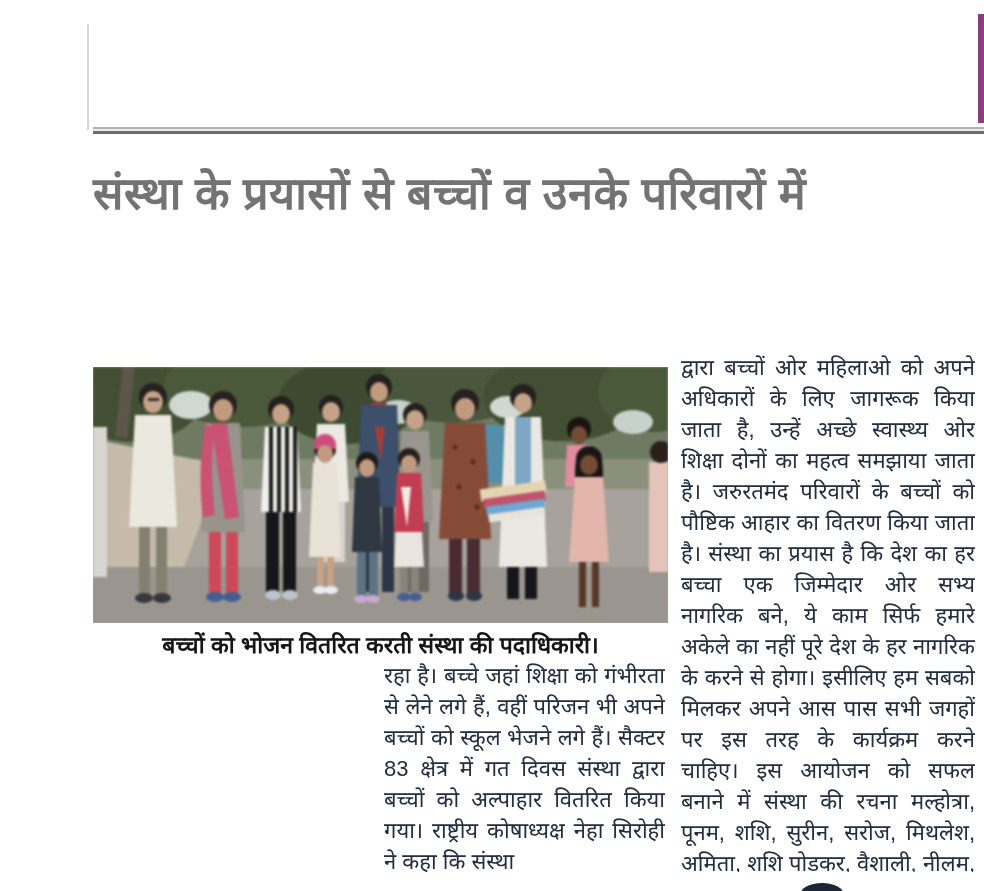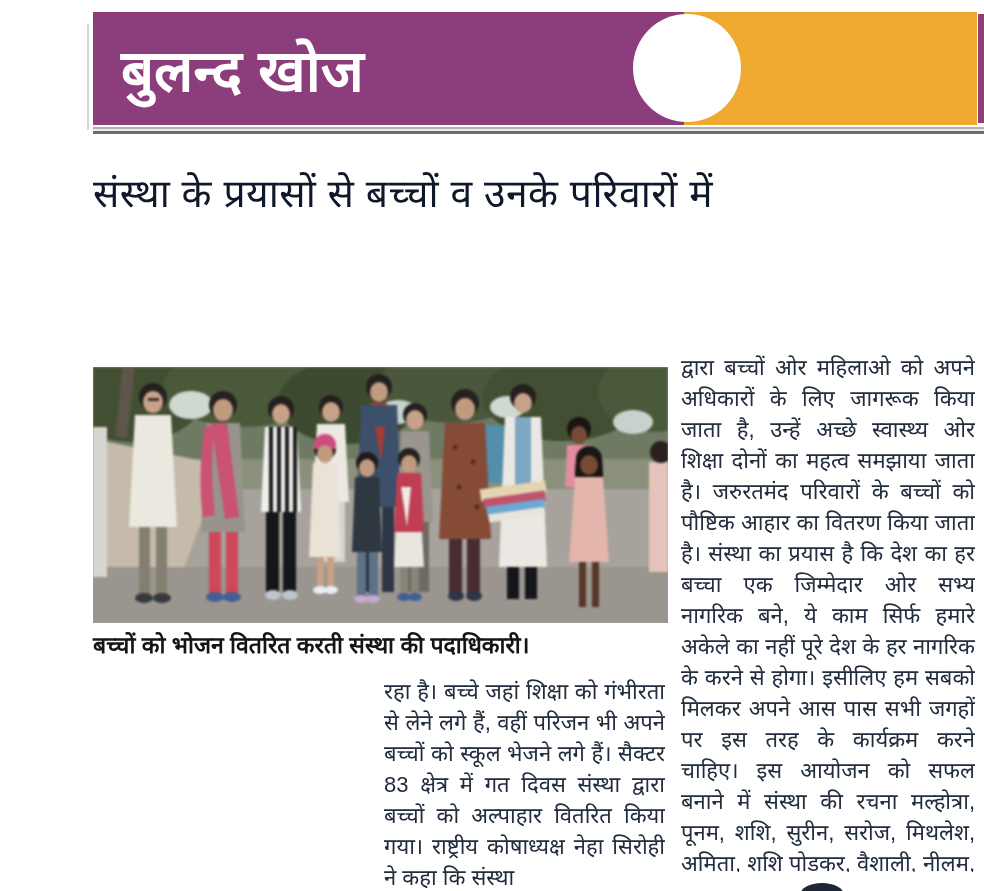--- a/index.html
+++ b/index.html
@@ -34,59 +34,54 @@
   .left-edge-line{
     position:absolute;left:87px;top:24px;width:2px;height:106px;background:#d6d6d6;
   }
   .divider{
     position:absolute;left:93px;top:127px;width:891px;height:7px;
     background:linear-gradient(#b2b2b2 0 2px,#ececec 2px 4px,#6e6e6e 4px 7px);
   }
   
   .headline{
     position:absolute;left:93px;top:146px;width:882px;
-    color:#0f172a;font-weight:400;font-size:39px;line-height:96px;
+    color:#737373;font-weight:700;font-size:45px;line-height:96px;
     letter-spacing:0.5px;
   }
   .headline .l1{white-space:nowrap;}
   .headline .l2{text-align:center;}
   
   .photo{
     position:absolute;left:93px;top:367px;width:575px;height:256px;
     overflow:hidden;background:#a8a29a;
   }
   .photo svg{display:block;width:575px;height:256px;filter:blur(1.1px) saturate(0.9);}
   .caption{
     position:absolute;left:93px;top:628px;width:575px;
-    text-align:left;font-weight:700;font-size:23px;color:#151515;
+    text-align:center;font-weight:700;font-size:23px;color:#151515;
   }
   
   .col{
     position:absolute;
     color:#222d3d;font-size:22px;line-height:31px;
     text-align:justify;overflow:hidden;
   }
   .col1{left:93px;top:676px;width:280px;height:215px;text-indent:40px;}
-  .col2{left:384px;top:676px;width:281px;height:215px;}
+  .col2{left:384px;top:660px;width:281px;height:215px;}
   .col3{left:681px;top:352px;width:294px;height:520px;}
   .bottom-blob{
     position:absolute;left:800px;top:883px;width:44px;height:24px;
     border-radius:50%;background:#1c2636;
   }
 </style>
 </head>
 <body>
 
 <div id="page">
 
-  <div class="masthead">
-    <div class="yellow"></div>
-    <div class="circle"></div>
-    <div class="title">बुलन्द खोज</div>
-  </div>
   <div class="purple-strip"></div>
   <div class="left-edge-line"></div>
   <div class="divider"></div>
 
   <div class="headline">
     <div class="l1">संस्था के प्रयासों से बच्चों व उनके परिवारों में</div>
   </div>
 
   <div class="photo">
     <svg viewBox="0 0 575 256" preserveAspectRatio="none">

